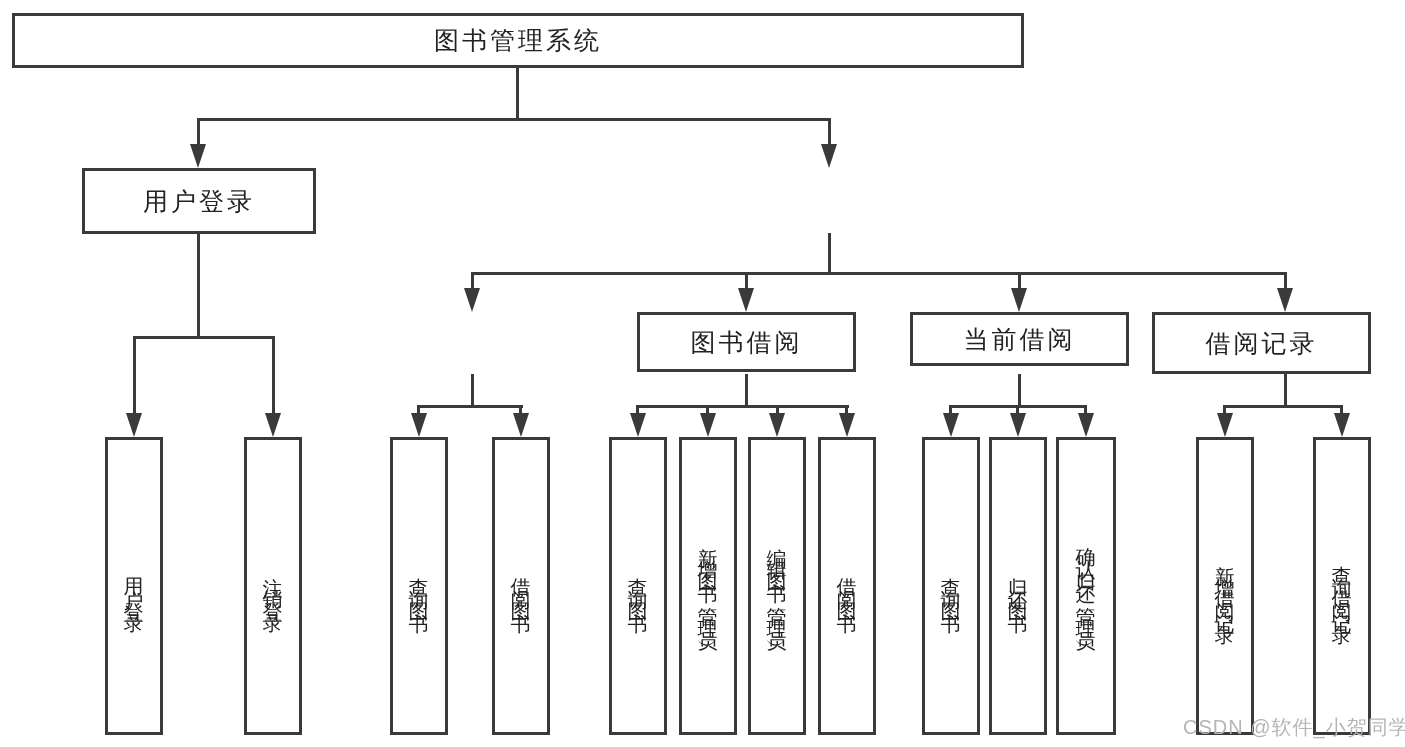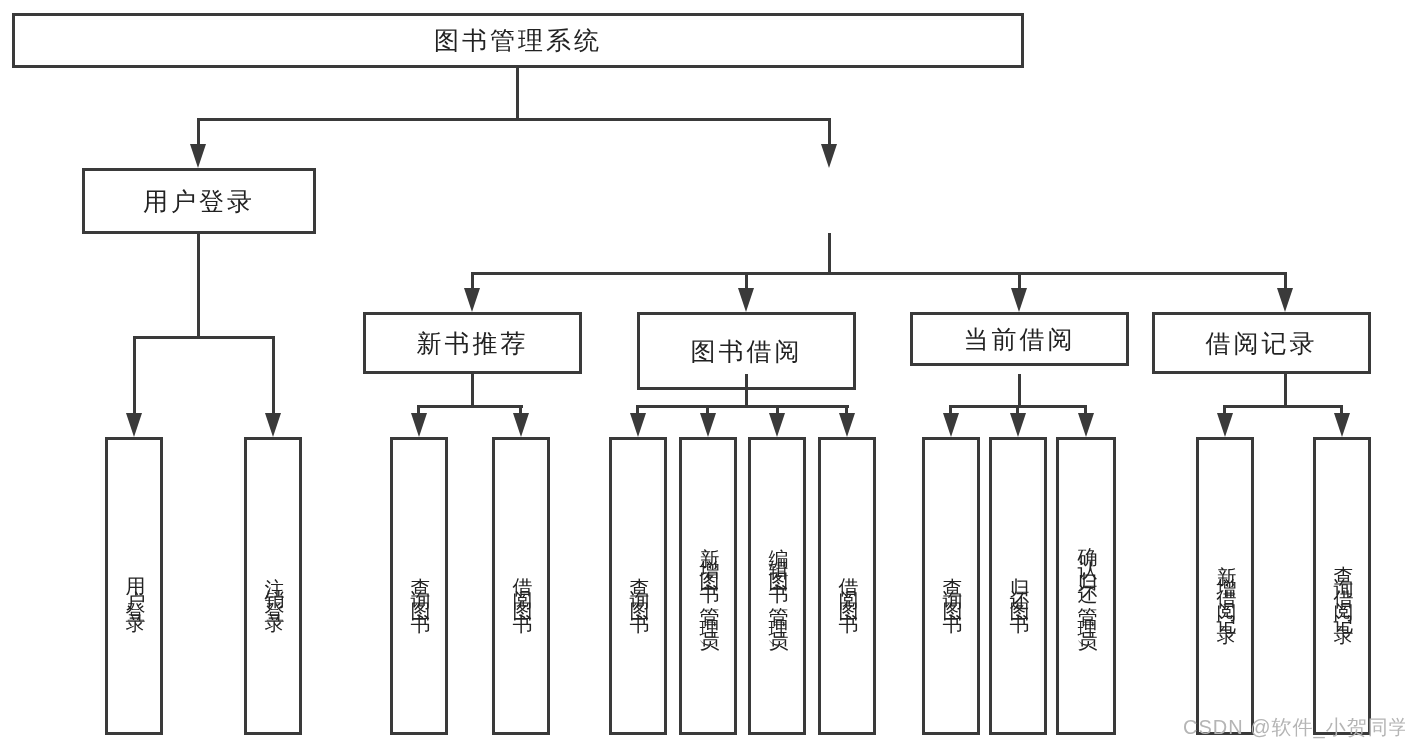--- a/index.html
+++ b/index.html
@@ -14,21 +14,20 @@
     background:var(--background);
     font-family:"Liberation Sans","DejaVu Sans",sans-serif;
     overflow:hidden;
   }
   .stage{position:relative;width:1405px;height:747px;background:var(--background);}
   .box{
     position:absolute;box-sizing:border-box;
     border:3px solid var(--line);background:#fff;
     display:flex;align-items:center;justify-content:center;
     color:var(--text);
-    font-family:Liberation Mono, monospace;
   }
   .hbox{font-size:25px;letter-spacing:3px;white-space:nowrap;}
   .vbox{font-size:20px;}
   .vbox .vlabel{
     writing-mode:vertical-rl;
     text-orientation:mixed;
     letter-spacing:12px;
     line-height:1;
     white-space:nowrap;
   }
@@ -53,24 +52,21 @@
 <div class="stage">
 
   <div class="box hbox" style="left:12px;top:13px;width:1012px;height:55px">
     <span>图书管理系统</span>
   </div>
 
   <div class="box hbox" style="left:82px;top:168px;width:234px;height:66px">
     <span>用户登录</span>
   </div>
 
-  <div class="box hbox" style="left:363px;top:312px;width:219px;height:62px">
-    <span>新书推荐</span>
-  </div>
-  <div class="box hbox" style="left:637px;top:312px;width:219px;height:78px">
+  <div class="box hbox" style="left:637px;top:312px;width:219px;height:60px">
     <span>图书借阅</span>
   </div>
   <div class="box hbox" style="left:910px;top:312px;width:219px;height:54px">
     <span>当前借阅</span>
   </div>
   <div class="box hbox" style="left:1152px;top:312px;width:219px;height:62px">
     <span>借阅记录</span>
   </div>
 
   <div class="box vbox" style="left:105px;top:437px;width:58px;height:298px">

